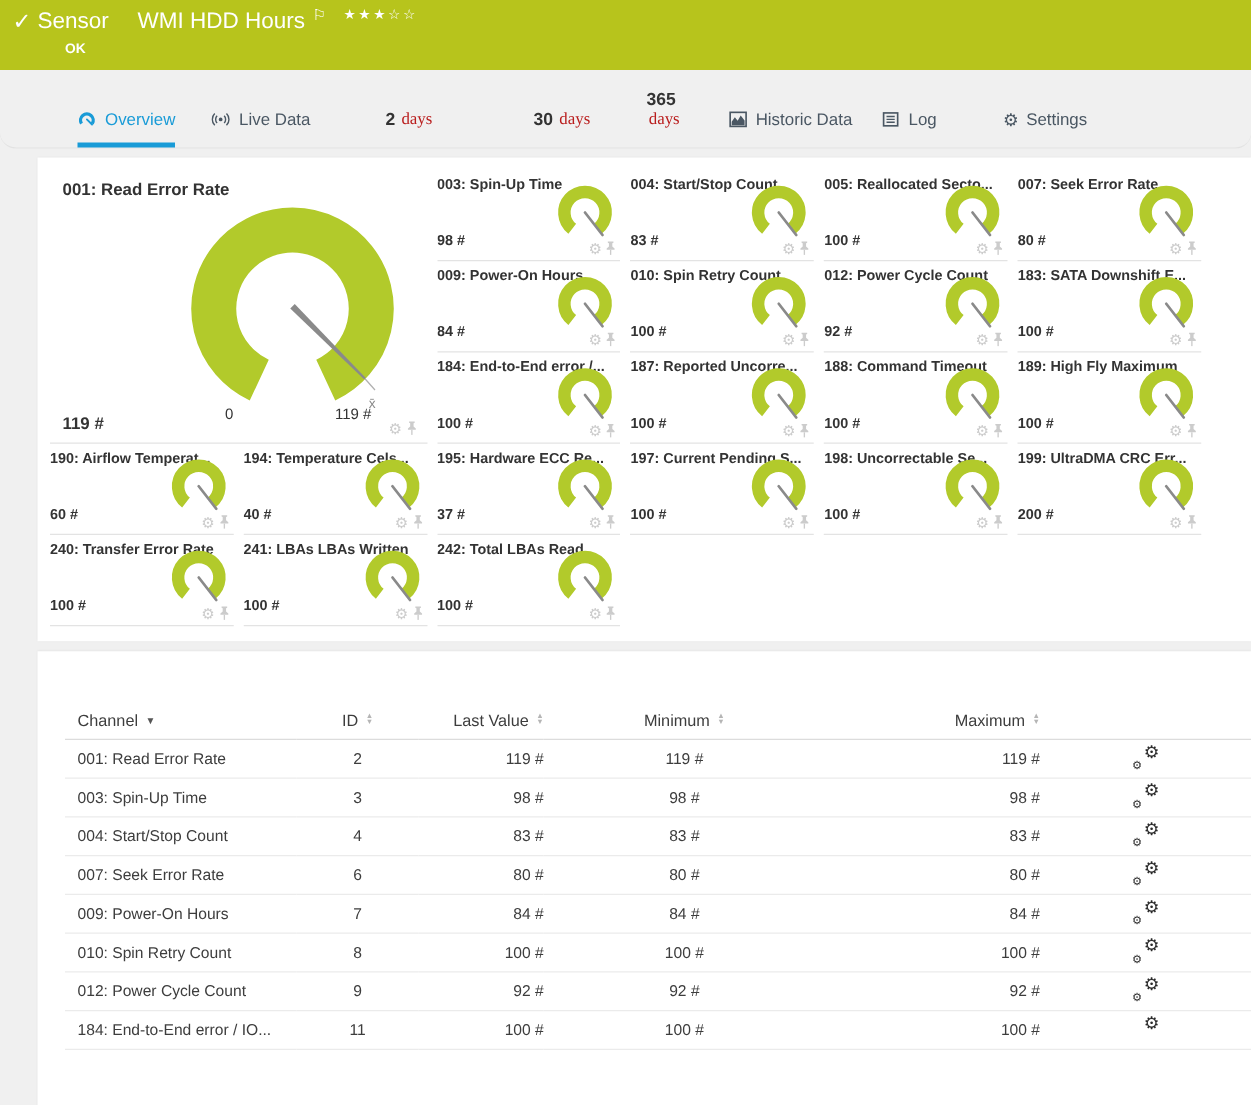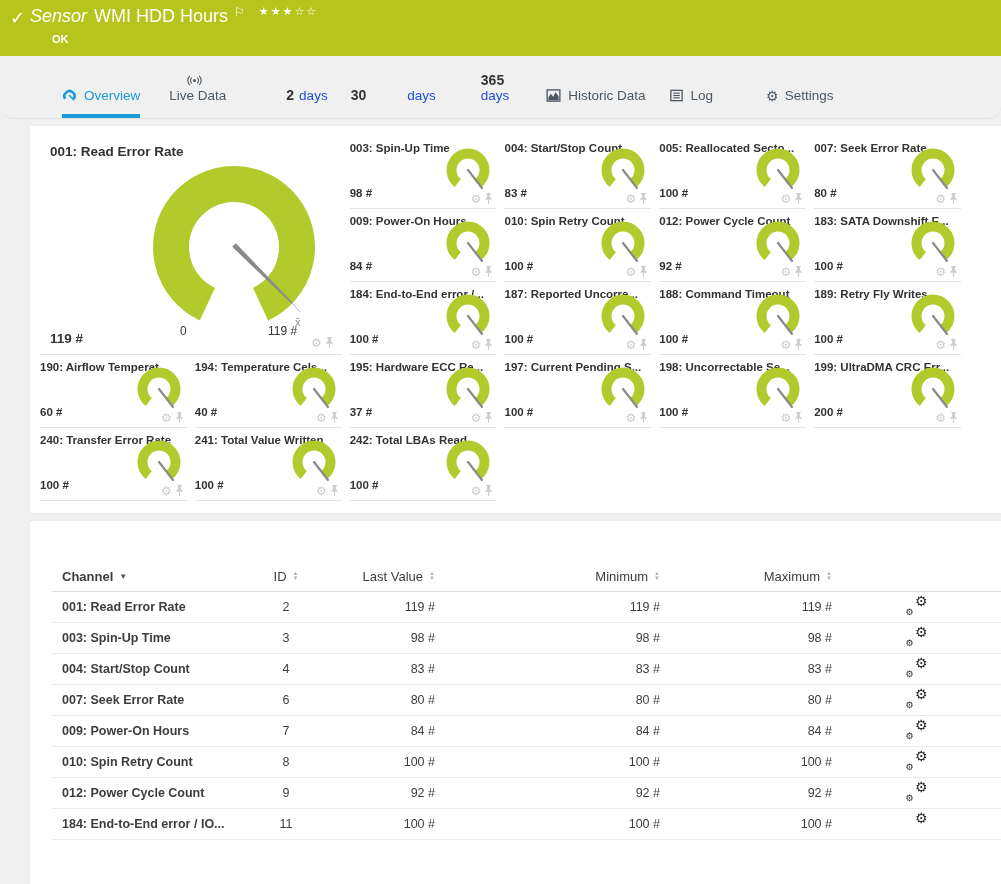--- a/index.html
+++ b/index.html
@@ -5,37 +5,37 @@
   html,body{margin:0;padding:0;}
   body{
     width:1001px;height:884px;overflow:hidden;background:#f0f0f0;
     font-family:"Liberation Sans","DejaVu Sans",sans-serif;color:#333;
     position:relative;
   }
   
   .greenbar{height:56px;background:#b7c41c;color:#fff;position:relative;}
   .gb-check{position:absolute;left:10px;top:7px;font-size:18px;font-weight:bold;}
   .gb-line{position:absolute;left:30px;top:6px;font-size:18px;white-space:nowrap;}
-  .gb-type{font-style:italic;margin-right:7px;}
+  .gb-type{margin-right:23px;}
   .gb-flag{font-size:12px;position:relative;top:-6px;margin-left:6px;}
   .gb-stars{margin-left:14px;font-size:11px;letter-spacing:2px;position:relative;top:-7px;}
   .gb-status{position:absolute;left:52px;top:33px;font-size:11px;font-weight:bold;}
   
   .tabs{height:62px;display:flex;align-items:flex-end;border-bottom:1px solid #e2e2e2;border-radius:13px;}
   .tab{display:flex;align-items:center;padding-bottom:11px;border-bottom:4px solid transparent;
        font-size:13.5px;color:#4a5763;cursor:pointer;white-space:nowrap;}
   .tab svg{margin-right:7px;}
   .tab .tab-num{font-weight:bold;color:#333;margin-right:5px;font-size:14px;}
-  .tab .dim{color:#1d4ed8;}
+  .tab .dim{color:#b91c1c;font-family:Liberation Serif, serif;}
   .tab.active{color:#199bd7;border-bottom-color:#199bd7;}
   .tab.active .tab-label{color:#199bd7;}
   .tab:nth-child(1){margin-left:62px;}
-  .tab:nth-child(2){margin-left:29px;flex-direction:column;}
+  .tab:nth-child(2){margin-left:29px;}
   .tab:nth-child(3){margin-left:60px;}
-  .tab:nth-child(4){margin-left:23px;gap:36px;}
+  .tab:nth-child(4){margin-left:81px;}
   .tab:nth-child(5){margin-left:45px;flex-direction:column;}
   .tab:nth-child(6){margin-left:37px;}
   .tab:nth-child(7){margin-left:23px;}
   .tab:nth-child(8){margin-left:53px;}
   .gearchar{font-size:14px;line-height:1;margin-right:6px;}
   
   .panel{margin:7px 0 0 30px;background:#fff;box-shadow:0 0 2px rgba(0,0,0,.08);}
   .gauges-panel{padding:10px 40px 12px 10px;}
   .gauge-grid{display:grid;grid-template-columns:repeat(6,1fr);column-gap:8px;grid-auto-rows:73px;}
   .cell{position:relative;border-bottom:1px solid #e3e3e3;overflow:hidden;}
@@ -53,24 +53,24 @@
   .scale-min{left:140px;}
   .scale-max{left:228px;}
   .primary-cell .cell-icons{right:8px;bottom:5px;}
   
   .table-panel{margin-top:8px;padding:40px 0 0 22px;height:400px;}
   table{border-collapse:collapse;width:949px;table-layout:fixed;}
   th,td{height:30px;padding:0;font-weight:normal;}
   th{font-size:13px;color:#3d3d3d;border-bottom:1px solid #dcdcdc;}
   td{font-size:12.5px;color:#3d3d3d;border-bottom:1px solid #ebebeb;}
   .c-channel{width:185px;text-align:left;}
-  td.c-channel,th.c-channel .hwrap{padding-left:10px;font-weight:bold;}
+  td.c-channel,th.c-channel .hwrap{padding-left:10px;}
   .c-id{width:98px;text-align:center;}
   .c-last{width:100px;text-align:right;}
-  .c-min{width:225px;text-align:right;}
+  .c-min{width:225px;text-align:center;}
   .c-max{width:172px;text-align:right;}
   .c-edit{text-align:center;}
   .hwrap{display:inline-flex;align-items:center;gap:6px;}
   .sort-both{display:inline-flex;flex-direction:column;font-size:6px;line-height:5px;color:#b5b5b5;}
   .sort-desc{font-size:8px;color:#555;}
   .gears-btn{position:relative;display:inline-block;width:22px;height:18px;cursor:pointer;color:#2b2b2b;}
   .gears-btn .g-big{position:absolute;right:0;top:-3px;font-size:14px;line-height:1;}
   .gears-btn .g-small{position:absolute;left:0;bottom:-2px;font-size:9px;line-height:1;}
 </style>
 </head>
@@ -314,21 +314,21 @@
     <div class="cell-value">100 #</div>
     <div class="cell-icons">
       <span class="gear">⚙</span>
       <svg width="9" height="13" viewBox="0 0 10 13" fill="currentColor">
         <path d="M2.5 0.5 h5 v1.2 l-1 0.4 v3 l2 1.7 v1.2 H1.5 V6.8 l2-1.7 v-3 l-1-0.4 z"></path>
         <rect x="4.4" y="8" width="1.2" height="4.5"></rect>
       </svg>
     </div>
   </div>
       <div class="cell">
-    <div class="cell-title">189: Retry Fly Writes</div>
+    <div class="cell-title">189: High Fly Maximum</div>
     <svg class="mini-gauge" width="52" height="52" viewBox="0 0 52 52">
       <path d="M 15.8 39 A 16.5 16.5 0 1 1 36.2 39" fill="none" stroke="#b2ca2b" stroke-width="10"></path>
       <line x1="26" y1="26" x2="40" y2="44" stroke="#8a8a8a" stroke-width="2.2" stroke-linecap="round"></line>
     </svg>
     <div class="cell-value">100 #</div>
     <div class="cell-icons">
       <span class="gear">⚙</span>
       <svg width="9" height="13" viewBox="0 0 10 13" fill="currentColor">
         <path d="M2.5 0.5 h5 v1.2 l-1 0.4 v3 l2 1.7 v1.2 H1.5 V6.8 l2-1.7 v-3 l-1-0.4 z"></path>
         <rect x="4.4" y="8" width="1.2" height="4.5"></rect>
@@ -434,21 +434,21 @@
     <div class="cell-value">100 #</div>
     <div class="cell-icons">
       <span class="gear">⚙</span>
       <svg width="9" height="13" viewBox="0 0 10 13" fill="currentColor">
         <path d="M2.5 0.5 h5 v1.2 l-1 0.4 v3 l2 1.7 v1.2 H1.5 V6.8 l2-1.7 v-3 l-1-0.4 z"></path>
         <rect x="4.4" y="8" width="1.2" height="4.5"></rect>
       </svg>
     </div>
   </div>
       <div class="cell">
-    <div class="cell-title">241: Total Value Written</div>
+    <div class="cell-title">241: LBAs LBAs Written</div>
     <svg class="mini-gauge" width="52" height="52" viewBox="0 0 52 52">
       <path d="M 15.8 39 A 16.5 16.5 0 1 1 36.2 39" fill="none" stroke="#b2ca2b" stroke-width="10"></path>
       <line x1="26" y1="26" x2="40" y2="44" stroke="#8a8a8a" stroke-width="2.2" stroke-linecap="round"></line>
     </svg>
     <div class="cell-value">100 #</div>
     <div class="cell-icons">
       <span class="gear">⚙</span>
       <svg width="9" height="13" viewBox="0 0 10 13" fill="currentColor">
         <path d="M2.5 0.5 h5 v1.2 l-1 0.4 v3 l2 1.7 v1.2 H1.5 V6.8 l2-1.7 v-3 l-1-0.4 z"></path>
         <rect x="4.4" y="8" width="1.2" height="4.5"></rect>

